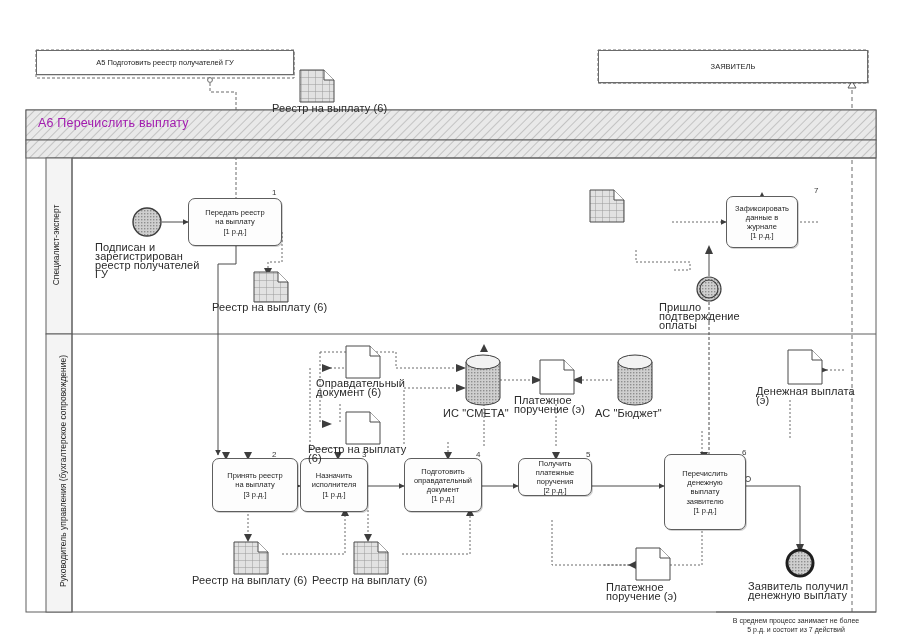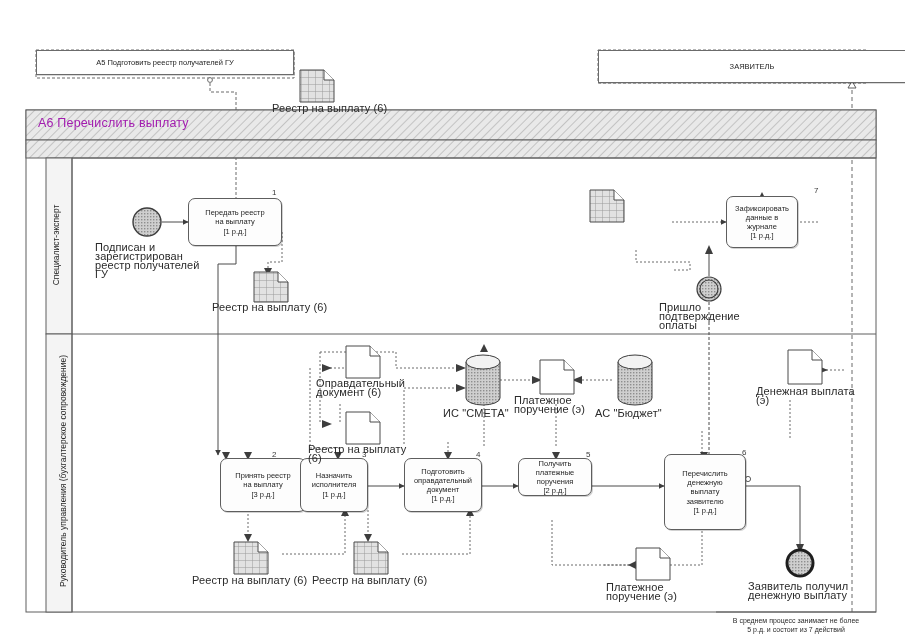--- a/index.html
+++ b/index.html
@@ -199,39 +199,39 @@
     <circle cx="709" cy="289" r="12" fill="url(#dots)" stroke="#3d3d3d" stroke-width="1.2"></circle>
     <circle cx="709" cy="289" r="9" fill="none" stroke="#3d3d3d" stroke-width="1.2"></circle>
     <circle cx="800" cy="563" r="13" fill="url(#dots)" stroke="#1e1e1e" stroke-width="3"></circle>
 
     <line x1="716" y1="612" x2="876" y2="612" stroke="#5e5e5e" stroke-width="1"></line>
   </svg>
 
   <div class="extbox" style="left:36px;top:50px;width:258px;height:25px;">
     <span>А5 Подготовить реестр получателей ГУ</span>
   </div>
-  <div class="extbox" style="left:598px;top:50px;width:308px;height:33px;">
+  <div class="extbox" style="left:598px;top:50px;width:270px;height:33px;">
     <span>ЗАЯВИТЕЛЬ</span>
   </div>
 
   <div class="pool-title" style="left:38px;top:116px;">А6 Перечислить выплату</div>
 
   <div class="lane-lbl" style="left:-29px;top:240px;width:170px;transform:rotate(-90deg);">Специалист-эксперт</div>
   <div class="lane-lbl" style="left:-72px;top:466px;width:270px;transform:rotate(-90deg);">Руководитель управления (бухгалтерское сопровождение)</div>
 
   <div class="task" style="left:188px;top:198px;width:94px;height:48px;">
     <div>
       <span>Передать реестр</span>
       <span>на выплату</span>
       <span>[1 р.д.]</span>
     </div>
   </div>
   <div class="num" style="left:272px;top:188px;">1</div>
 
-  <div class="task" style="left:220px;top:458px;width:86px;height:54px;">
+  <div class="task" style="left:212px;top:458px;width:86px;height:54px;">
     <div>
       <span>Принять реестр</span>
       <span>на выплату</span>
       <span>[3 р.д.]</span>
     </div>
   </div>
   <div class="num" style="left:272px;top:450px;">2</div>
 
   <div class="task" style="left:300px;top:458px;width:68px;height:54px;">
     <div>

